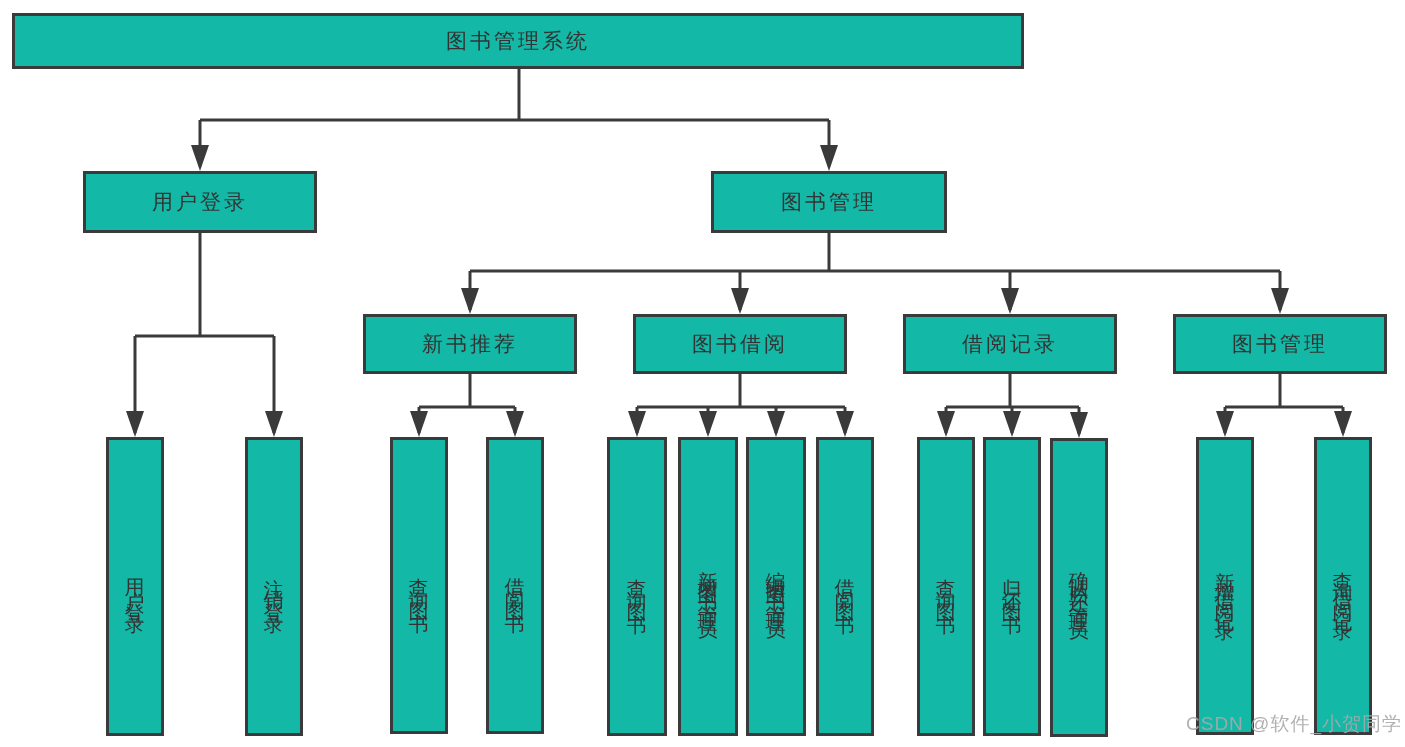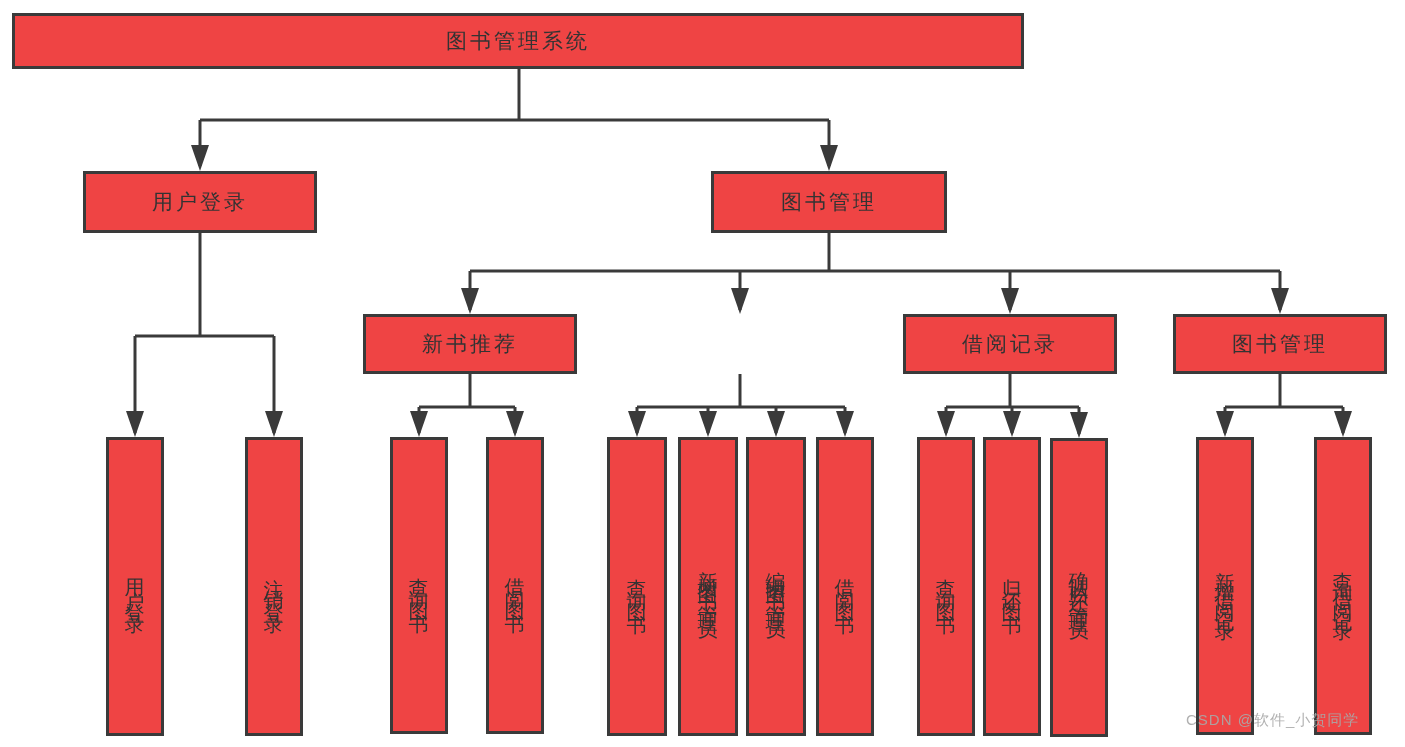--- a/index.html
+++ b/index.html
@@ -17,21 +17,21 @@
   }
   .connectors {
     position: absolute;
     left: 0;
     top: 0;
     z-index: 1;
   }
   .box {
     position: absolute;
     box-sizing: border-box;
-    background: #ef4444;
+    background: #14b8a6;
     border: 3px solid #3a3a3a;
     display: flex;
     align-items: center;
     justify-content: center;
     z-index: 2;
     color: #333333;
   }
   .box.h span {
     font-size: 21px;
     letter-spacing: 3px;
@@ -46,21 +46,21 @@
     color: #333333;
   }
   .sp-l { letter-spacing: 12px; }
   .sp-m { letter-spacing: 10px; }
   .sp-s { letter-spacing: 7px; }
   .watermark {
     position: absolute;
     left: 1186px;
     top: 711px;
     z-index: 5;
-    font-size: 15px;
+    font-size: 19px;
     letter-spacing: 1px;
     color: rgba(168, 168, 168, 0.9);
     white-space: nowrap;
   }
 </style>
 </head>
 <body>
 
 <div class="canvas">
 
@@ -147,20 +147,23 @@
   <div class="box h" style="left:83px;top:171px;width:234px;height:62px">
     <span>用户登录</span>
   </div>
   <div class="box h" style="left:711px;top:171px;width:236px;height:62px">
     <span>图书管理</span>
   </div>
 
   <div class="box h" style="left:363px;top:314px;width:214px;height:60px">
     <span>新书推荐</span>
   </div>
+  <div class="box h" style="left:633px;top:314px;width:214px;height:60px">
+    <span>图书借阅</span>
+  </div>
   <div class="box h" style="left:903px;top:314px;width:214px;height:60px">
     <span>借阅记录</span>
   </div>
   <div class="box h" style="left:1173px;top:314px;width:214px;height:60px">
     <span>图书管理</span>
   </div>
 
   <div class="box v" style="left:106px;top:437px;width:58px;height:299px">
     <span class="sp-l">用户登录</span>
   </div>

